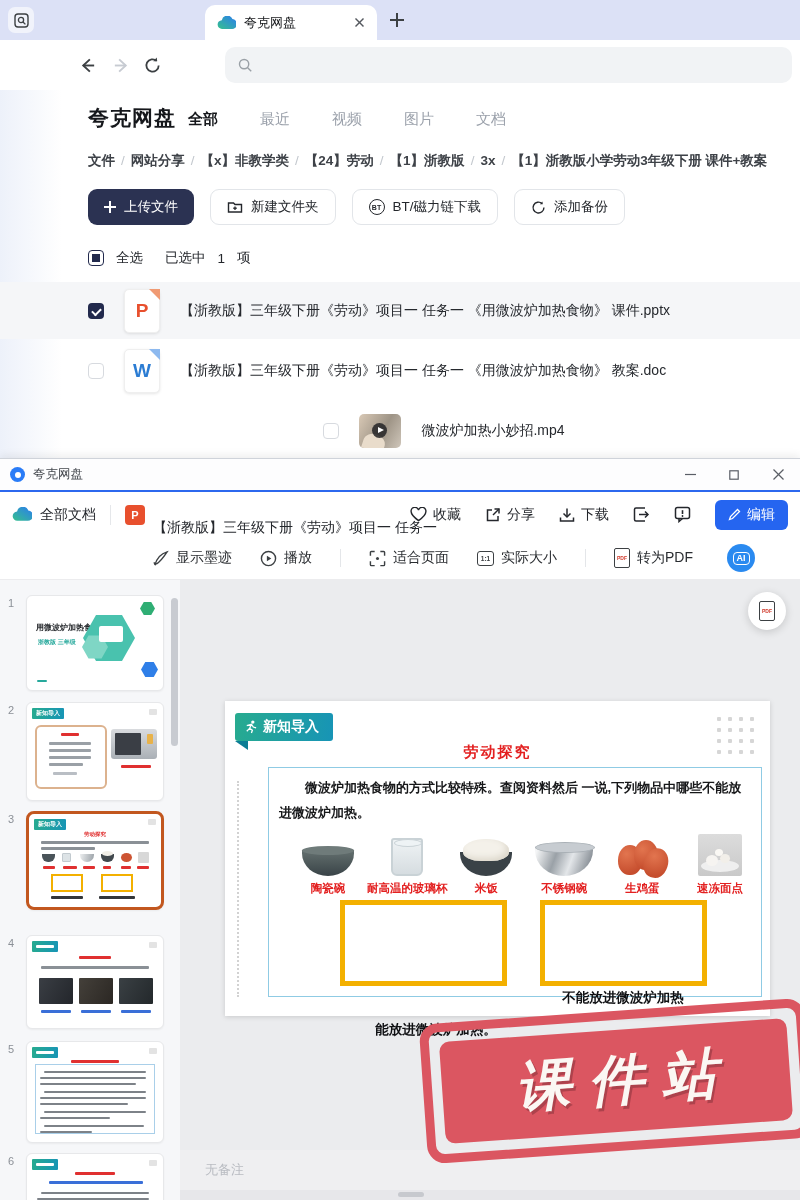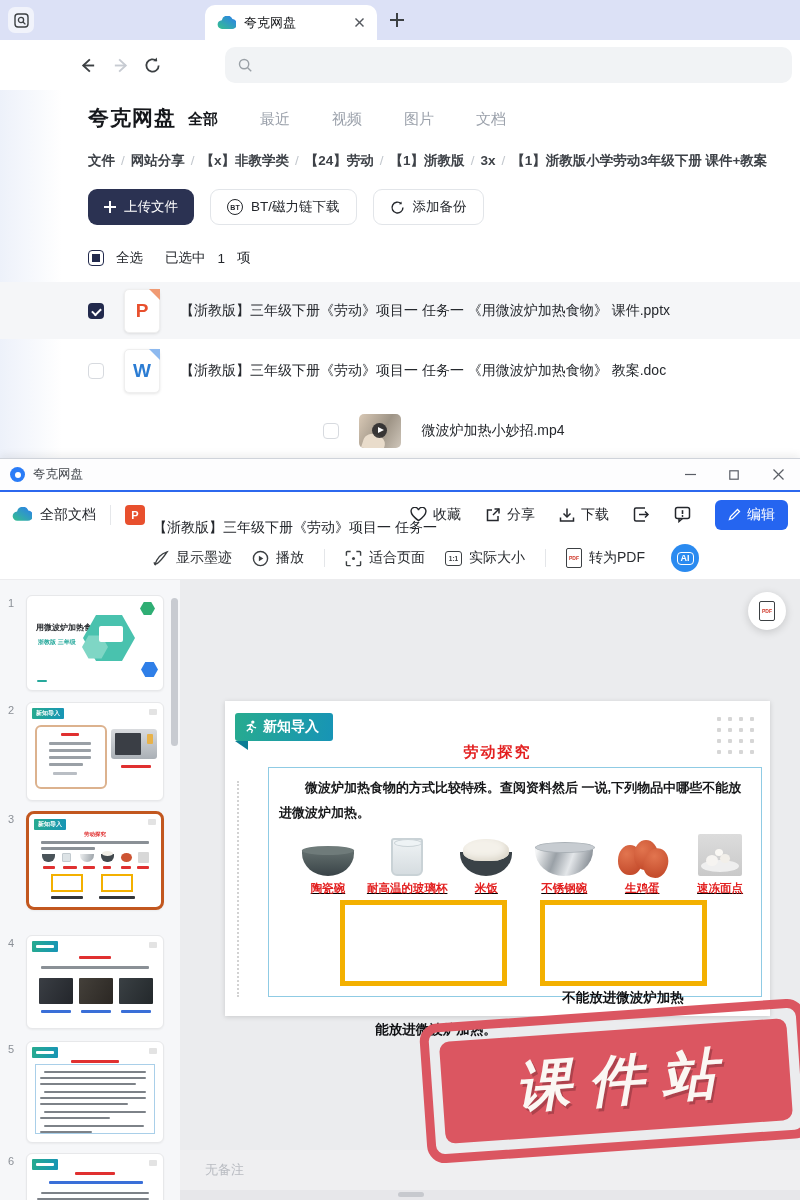--- a/index.html
+++ b/index.html
@@ -80,21 +80,21 @@
 
   .doc-toolbar { position:relative; height:45px; display:flex; align-items:center; padding-left:12px; }
   .tb-group { display:flex; align-items:center; gap:8px; font-size:14px; color:#24272c; }
   .tb-divider { width:1px; height:20px; background:#e5e7ea; margin:0 14px; }
   .ppt-chip { width:20px; height:20px; border-radius:4px; background:#e8502e; color:#fff; font-size:11px; font-weight:bold; display:flex; align-items:center; justify-content:center; }
   .doc-title { max-width:285px; overflow:hidden; text-overflow:ellipsis; white-space:nowrap; font-size:14px; color:#24272c; }
   .tb-right { position:absolute; right:12px; top:0; height:45px; display:flex; align-items:center; gap:24px; }
   .tb-item { display:flex; align-items:center; gap:6px; font-size:14px; color:#24272c; }
   .edit-btn { height:30px; padding:0 13px; border-radius:6px; background:#2565f0; color:#fff; font-size:14px; display:flex; align-items:center; gap:6px; }
 
-  .view-toolbar { height:43px; border-bottom:1px solid #ececee; display:flex; align-items:center; padding-left:152px; gap:20px; font-size:14px; color:#2a2d31; position:relative; }
+  .view-toolbar { height:43px; border-bottom:1px solid #ececee; display:flex; align-items:center; padding-left:152px; gap:28px; font-size:14px; color:#2a2d31; position:relative; }
   .vt-item { display:flex; align-items:center; gap:7px; }
   .vt-div { width:1px; height:18px; background:#e4e6e9; }
   .ratio-ic { width:17px; height:15px; border:1.5px solid #3c4043; border-radius:3px; font-size:6.5px; font-weight:bold; color:#3c4043; display:flex; align-items:center; justify-content:center; letter-spacing:0; }
   .ai-btn { width:28px; height:28px; border-radius:50%; background:#2a8af0; color:#fff; display:flex; align-items:center; justify-content:center; margin-left:6px; }
   .ai-inner { border:1.2px solid #fff; border-radius:4px; font-size:9px; font-weight:bold; padding:1px 3px; line-height:1; }
 
   
   .sidebar { position:absolute; top:121px; left:0; width:180px; bottom:0; background:#f6f7f9; overflow:hidden; }
   .thumb-num { position:absolute; left:8px; font-size:11px; color:#8b9097; }
   .thumb { position:absolute; left:26px; width:138px; background:#fff; border:1px solid #e7e8ea; border-radius:6px; box-shadow:0 1px 2px rgba(0,0,0,.05); overflow:hidden; }
@@ -115,21 +115,21 @@
 
   .slide { position:absolute; left:45px; top:121px; width:545px; height:315px; background:#fff; box-shadow:0 1px 5px rgba(0,0,0,.15); }
   .badge { position:absolute; left:10px; top:12px; height:28px; padding:0 14px 0 9px; background:linear-gradient(100deg,#27ab8f,#1794b6); color:#fff; font-weight:bold; font-size:14px; display:flex; align-items:center; gap:6px; border-radius:3px; }
   .badge-tail { position:absolute; left:10px; top:40px; width:0; height:0; border-style:solid; border-width:9px 0 0 13px; border-color:#0c7d95 transparent transparent transparent; }
   .dots { position:absolute; right:16px; top:16px; display:grid; grid-template-columns:repeat(4,4px); gap:7px; }
   .dots i { width:4px; height:4px; background:#d6d6d6; border-radius:1px; }
   .slide-title { position:absolute; top:42px; left:0; right:0; text-align:center; color:#e32020; font-size:15px; font-weight:bold; letter-spacing:2px; }
   .content-box { position:absolute; left:43px; top:66px; width:494px; height:230px; border:1px solid #8fcbe4; }
   .dotline { position:absolute; left:12px; top:80px; height:216px; border-left:2px dotted #d2d2d2; }
   .para { position:absolute; top:7px; left:10px; right:8px; font-size:13px; font-weight:bold; color:#17181a; line-height:1.95; text-indent:2em; }
-  .items { position:absolute; top:60px; left:20px; right:2px; display:flex;text-decoration:underline; }
+  .items { position:absolute; top:60px; left:20px; right:2px; display:flex; }
   .item { flex:1; text-align:center; }
   .item .img { height:48px; display:flex; align-items:flex-end; justify-content:center; }
   .item .lbl { color:#e32020; font-weight:bold; font-size:11.5px; margin-top:5px; white-space:nowrap; }
 
   .bowl-dark { width:52px; height:26px; border-radius:0 0 30px 30px / 0 0 26px 26px; background:linear-gradient(#64706f,#394347); position:relative; }
   .bowl-dark::before { content:""; position:absolute; left:0; top:-4px; width:52px; height:9px; border-radius:50%; background:#6f7b7a; }
   .glass { width:32px; height:38px; border:2px solid #c9d2d6; border-radius:3px 3px 6px 6px; background:linear-gradient(rgba(226,233,236,.55), rgba(200,209,214,.75)); position:relative; }
   .glass::before { content:""; position:absolute; left:1px; top:-1px; width:26px; height:6px; border-radius:50%; background:#eef3f5; border:1px solid #c9d2d6; }
   .bowl-steel { width:58px; height:30px; border-radius:0 0 34px 34px / 0 0 30px 30px; background:linear-gradient(110deg,#f4f5f6 5%,#9aa1a7 35%,#e3e6e9 60%,#878e95 90%); position:relative; }
   .bowl-steel::before { content:""; position:absolute; left:0; top:-4px; width:58px; height:9px; border-radius:50%; background:#c7ccd1; border:1px solid #a9b0b6; }
@@ -220,20 +220,28 @@
       <span class="tab">图片</span>
       <span class="tab">文档</span>
     </div>
     <div class="breadcrumb">
       <span>文件</span><span class="crumb-sep">/</span><span>网站分享</span><span class="crumb-sep">/</span><span>【x】非教学类</span><span class="crumb-sep">/</span><span>【24】劳动</span><span class="crumb-sep">/</span><span>【1】浙教版</span><span class="crumb-sep">/</span><span>3x</span><span class="crumb-sep">/</span><span>【1】浙教版小学劳动3年级下册 课件+教案</span>
     </div>
     <div class="btn-row">
       <div class="btn btn-primary">
         <span class="wplus"></span>
         <span>上传文件</span>
+      </div>
+      <div class="btn btn-outline">
+        <svg width="16" height="14" viewBox="0 0 16 14">
+          <path d="M1.5 3 V12 H14.5 V4.5 H8 L6.5 3 Z" fill="none" stroke="#24272c" stroke-width="1.4"></path>
+          <line x1="8" y1="6.5" x2="8" y2="10" stroke="#24272c" stroke-width="1.3"></line>
+          <line x1="6.2" y1="8.2" x2="9.8" y2="8.2" stroke="#24272c" stroke-width="1.3"></line>
+        </svg>
+        <span>新建文件夹</span>
       </div>
       <div class="btn btn-outline">
         <span class="bt-badge">BT</span>
         <span>BT/磁力链下载</span>
       </div>
       <div class="btn btn-outline">
         <svg width="15" height="15" viewBox="0 0 16 16">
           <path d="M13.8 8 a5.8 5.8 0 1 1 -2 -4.3" fill="none" stroke="#24272c" stroke-width="1.5"></path>
           <path d="M12.2 1.6 L12.5 4.6 L9.5 4.4 Z" fill="#24272c"></path>
         </svg>

